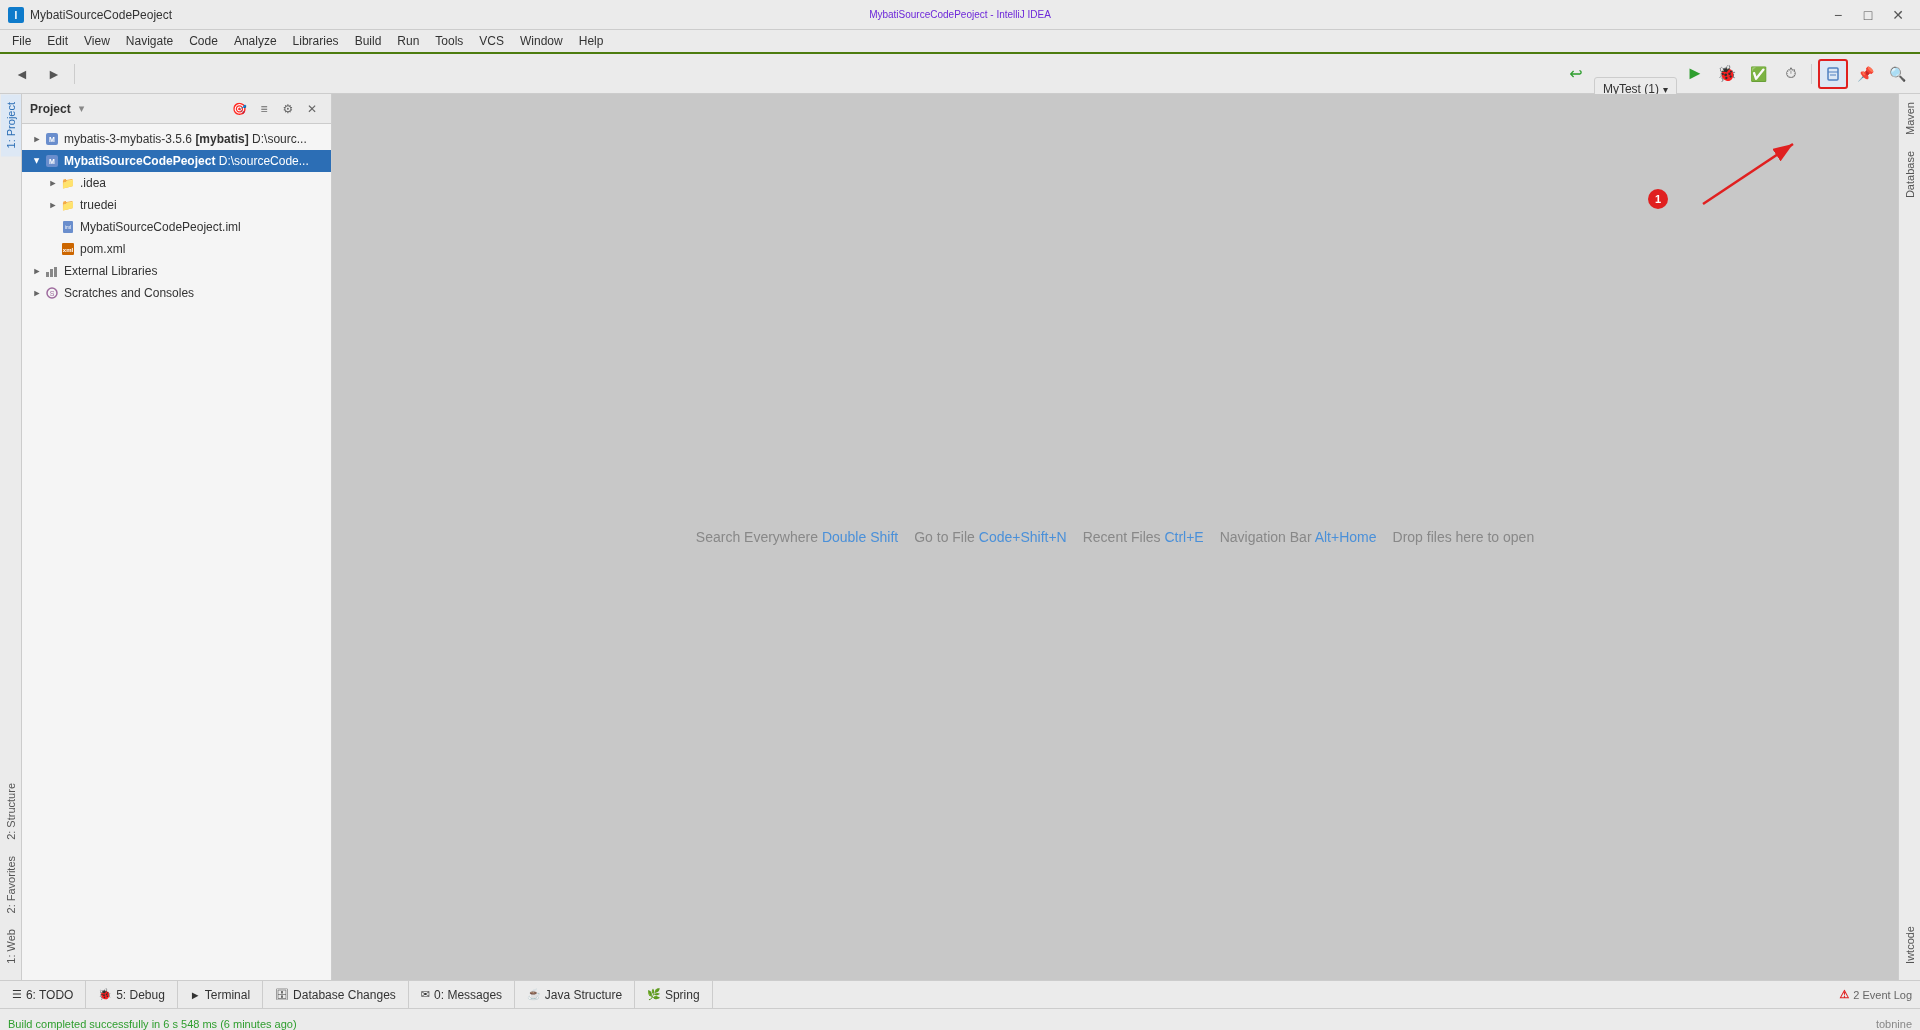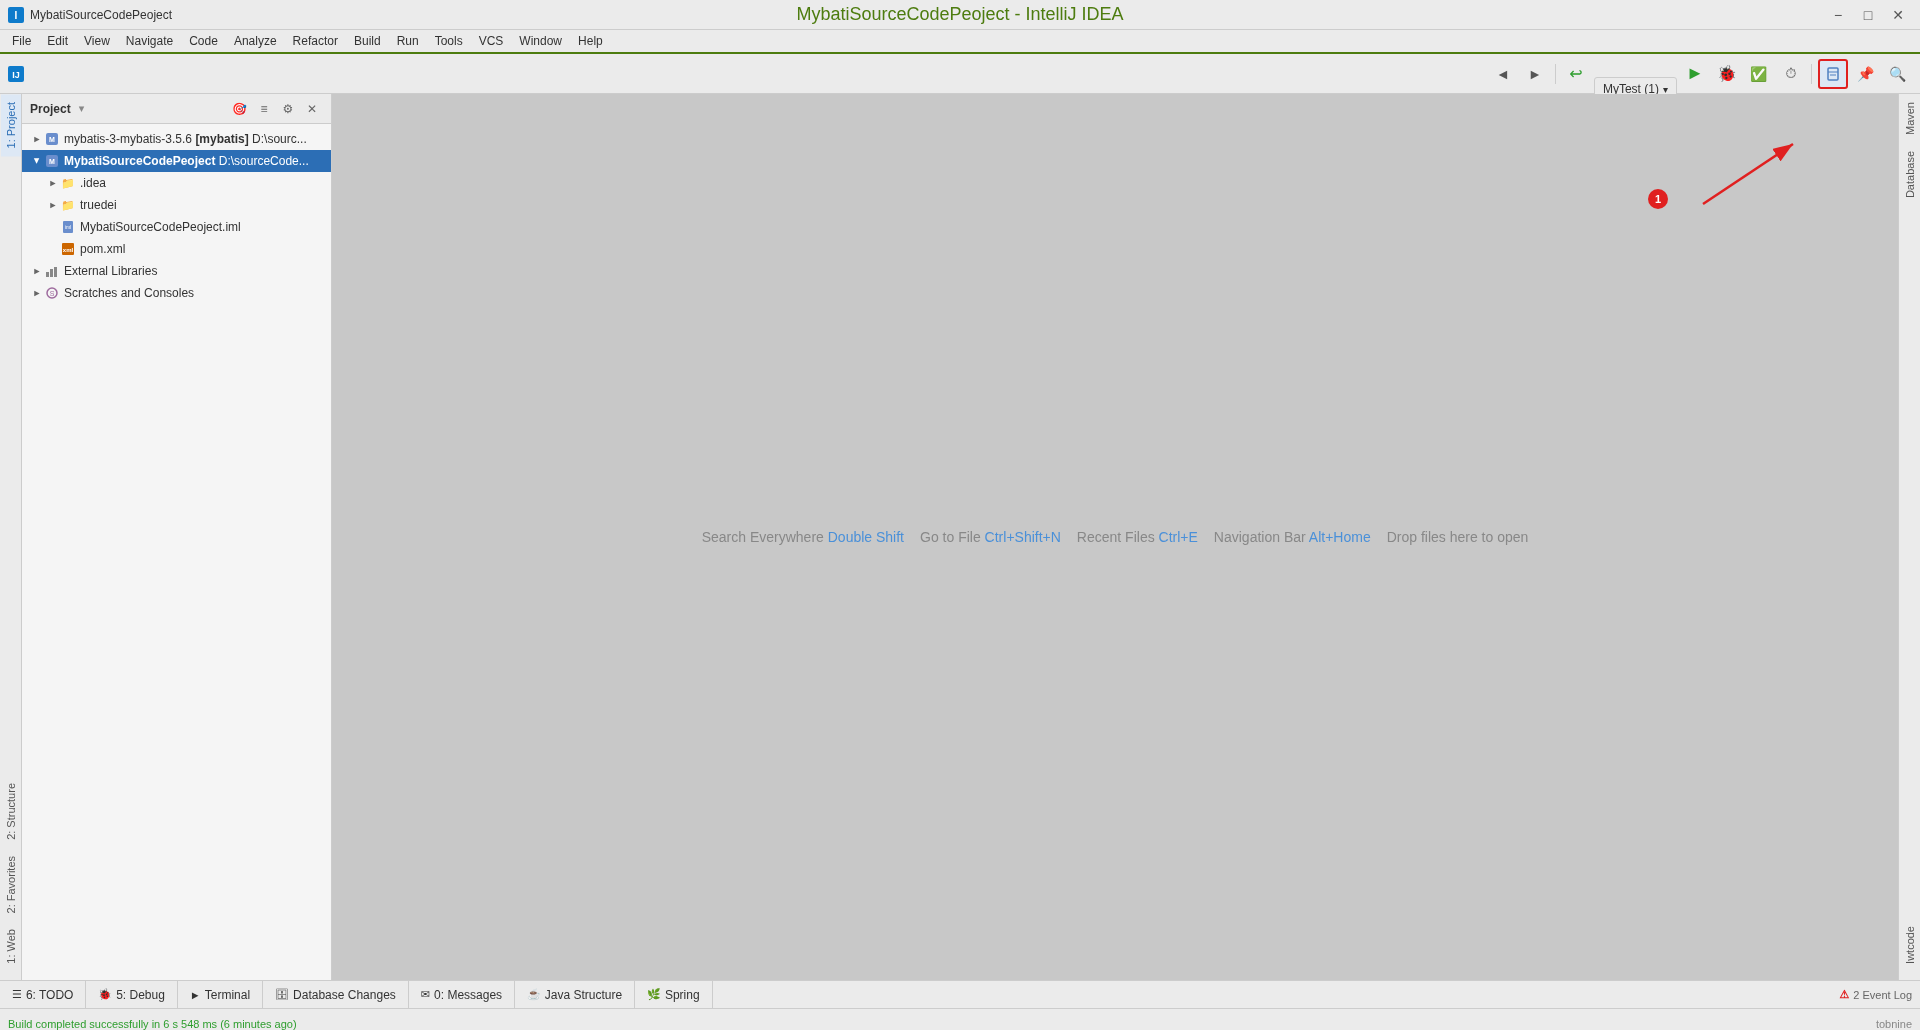--- a/index.html
+++ b/index.html
@@ -11,21 +11,21 @@
       background: #ebebeb;
       display: flex;
       align-items: center;
       justify-content: space-between;
       border-bottom: 1px solid #ccc;
       padding: 0 8px;
       user-select: none;
     }
     .title-bar-left { display: flex; align-items: center; gap: 6px; }
     .title-bar-icon { width: 16px; height: 16px; }
-    .title-bar-center { font-size: 18px; color: #4d7c0f; position: absolute; left: 50%; transform: translateX(-50%); }
+    .title-bar-center { font-size: 10px; color: #6d28d9; position: absolute; left: 50%; transform: translateX(-50%); }
     .title-bar-right { display: flex; gap: 2px; }
     .title-btn { width: 28px; height: 28px; display: flex; align-items: center; justify-content: center; cursor: pointer; font-size: 14px; color: #555; border: none; background: transparent; }
 
     
     .menu-bar {
       height: 24px;
       background: #ebebeb;
       display: flex;
       align-items: center;
       border-bottom: 2px solid #4d7c0f;
@@ -227,36 +227,30 @@
   </div>
 </div>
 
 <div class="menu-bar">
   <span class="menu-item">File</span>
   <span class="menu-item">Edit</span>
   <span class="menu-item">View</span>
   <span class="menu-item">Navigate</span>
   <span class="menu-item">Code</span>
   <span class="menu-item">Analyze</span>
-  <span class="menu-item">Refactor</span>
+  <span class="menu-item">Libraries</span>
   <span class="menu-item">Build</span>
   <span class="menu-item">Run</span>
   <span class="menu-item">Tools</span>
   <span class="menu-item">VCS</span>
   <span class="menu-item">Window</span>
   <span class="menu-item">Help</span>
 </div>
 
 <div class="toolbar">
-  <div class="toolbar-project">
-    <svg width="16" height="16" viewBox="0 0 16 16">
-      <rect width="16" height="16" fill="#0e7bcb" rx="2"></rect>
-      <text x="8" y="12" text-anchor="middle" fill="white" font-size="9" font-weight="bold">IJ</text>
-    </svg>
-  </div>
 
   <button class="tb-btn" title="Back">◄</button>
   <button class="tb-btn" title="Forward">►</button>
   <div class="separator"></div>
 
   <div class="toolbar-right">
 
     <button class="tb-btn" style="color:#2e9e2e;font-size:16px;">↩</button>
 
     <div class="run-config-btn">
@@ -399,21 +393,21 @@
 
     </div>
   </div>
 
   <div class="editor-area" style="position:relative;">
     <div class="editor-hint">
       <div class="hint-line">
         Search Everywhere <span class="shortcut">Double Shift</span>
       </div>
       <div class="hint-line">
-        Go to File <span class="shortcut">Ctrl+Shift+N</span>
+        Go to File <span class="shortcut">Code+Shift+N</span>
       </div>
       <div class="hint-line">
         Recent Files <span class="shortcut">Ctrl+E</span>
       </div>
       <div class="hint-line">
         Navigation Bar <span class="shortcut">Alt+Home</span>
       </div>
       <div class="hint-line">
         Drop files here to open
       </div>

